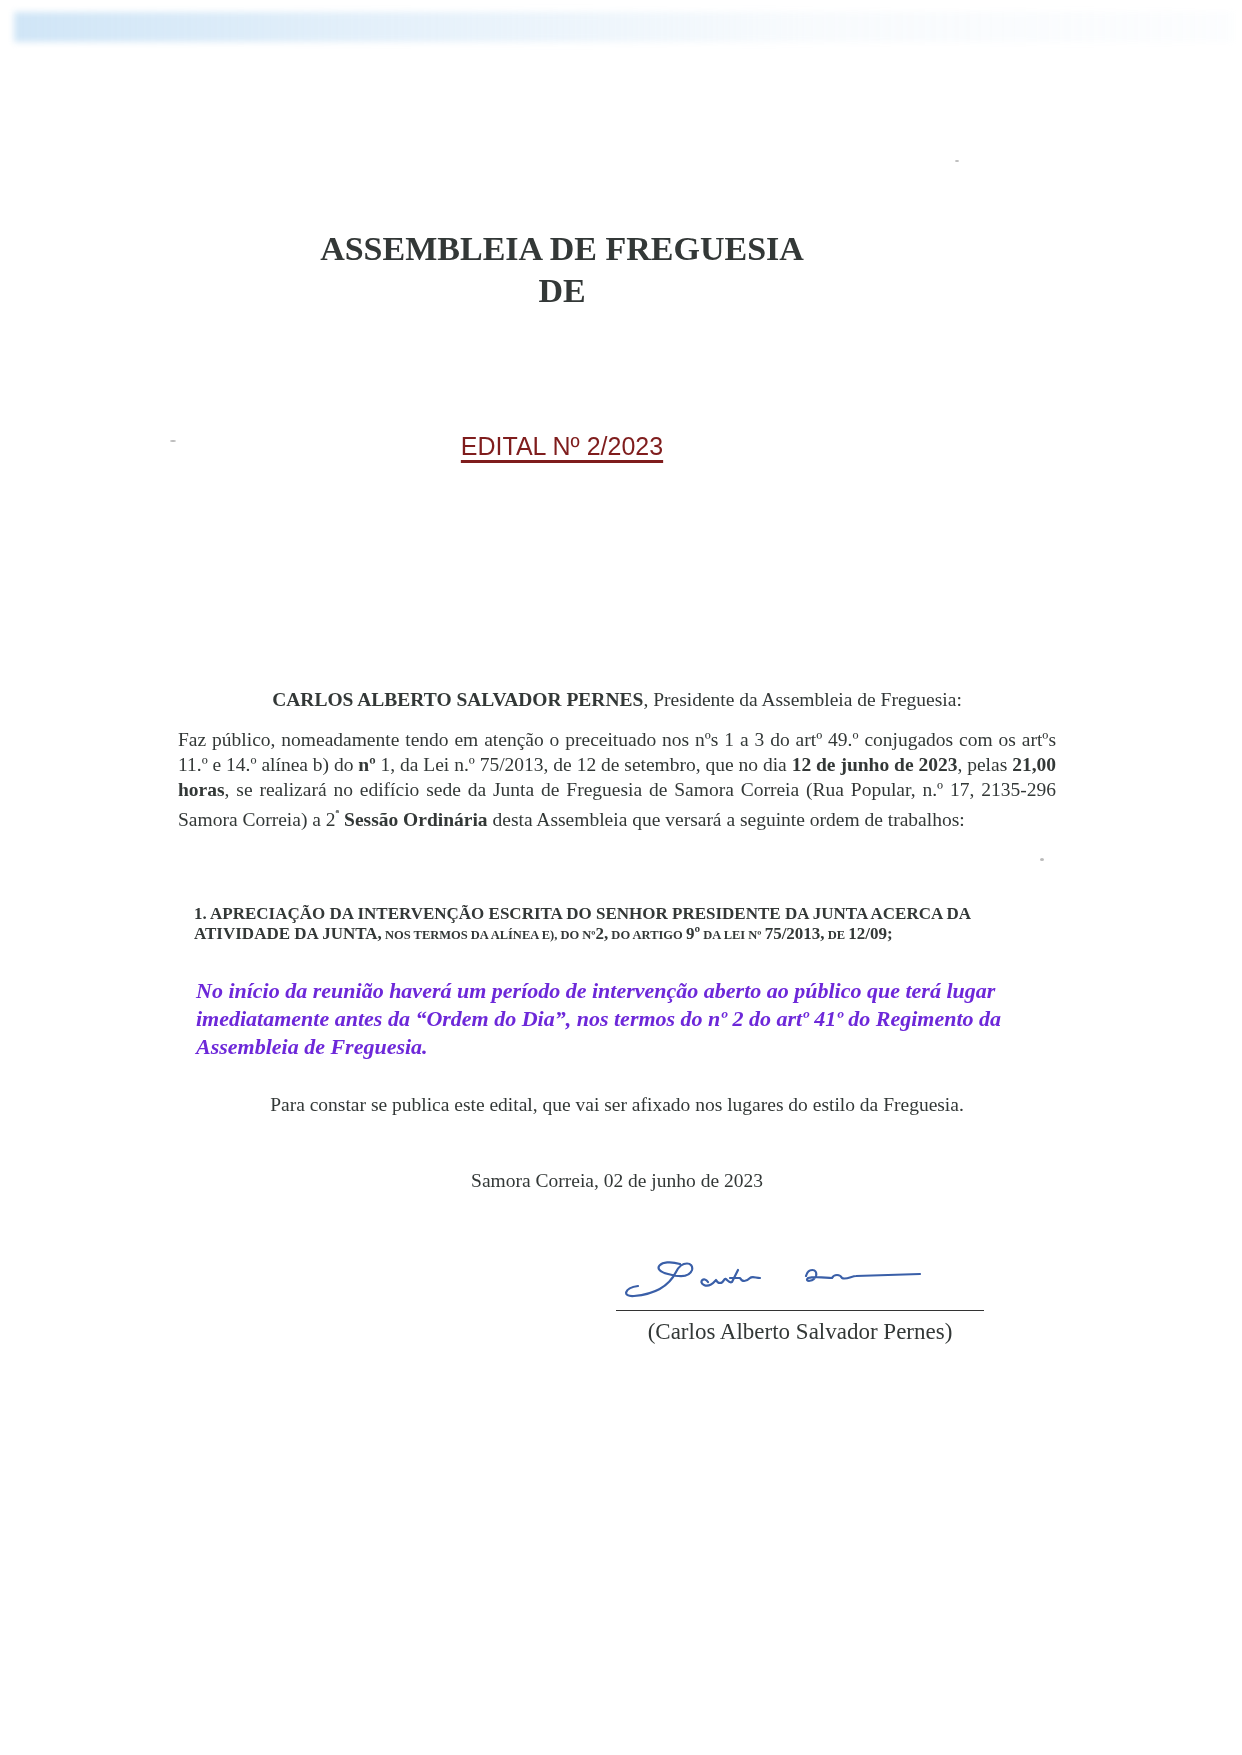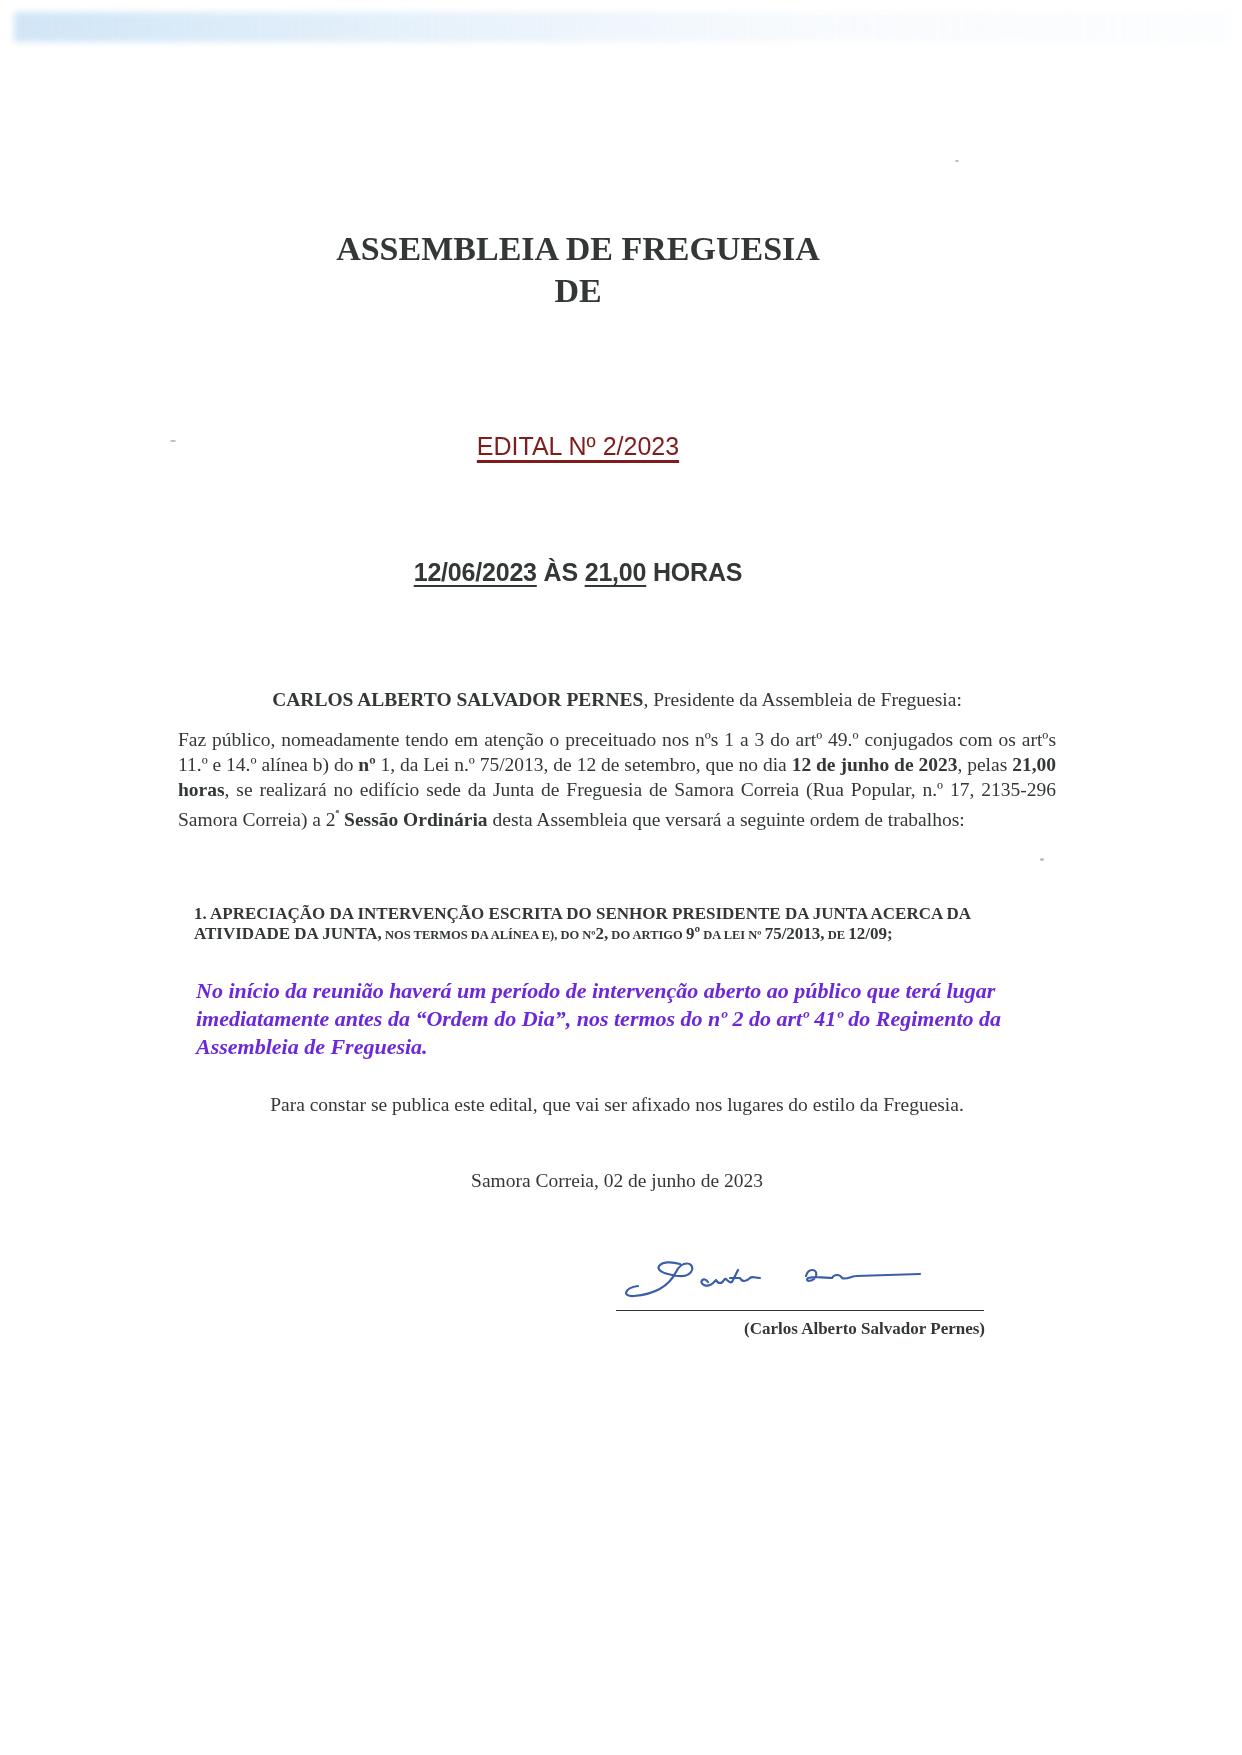--- a/index.html
+++ b/index.html
@@ -12,21 +12,21 @@
       color: #2f3333;
       font-family: "Liberation Serif", serif;
     }
     .scan-band {
       position: absolute;
       left: 14px; top: 12px;
       width: 1220px; height: 30px;
       background: linear-gradient(90deg, rgba(200,225,245,0.85) 0%, rgba(215,233,248,0.6) 35%, rgba(235,243,250,0.35) 65%, rgba(240,246,252,0.2) 100%);
       filter: blur(3px);
     }
-    .center { text-align: center; position: absolute; left: 16px; width: 1124px; }
+    .center { text-align: center; position: absolute; left: 0; width: 1124px; }
     .title {
       top: 228px;
       font-family: "Liberation Serif", serif;
       font-weight: bold;
       font-size: 34px;
       line-height: 42px;
       color: #333837;
     }
     .edital {
       top: 432px;
@@ -94,47 +94,41 @@
       font-size: 20px;
       line-height: 26px;
     }
     .sig-svg { display: block; margin: 4px auto 0; }
     .sig-line {
       width: 368px;
       height: 1px;
       background: #333;
       margin: 2px auto 8px;
     }
-    .sig-name { font-weight: bold; font-size: 17px; text-align: right; }
+    .sig-name { font-weight: normal; font-size: 23px; }
     .speck { position: absolute; background: #bbb; border-radius: 50%; }
   </style>
 </head>
 <body>
 
 <div class="scan-band"></div>
 <div class="speck" style="left:955px;top:160px;width:4px;height:2px;"></div>
 <div class="speck" style="left:170px;top:440px;width:6px;height:2px;"></div>
 <div class="speck" style="left:1040px;top:858px;width:4px;height:3px;"></div>
 
 <div class="center title">
   <div>ASSEMBLEIA DE FREGUESIA</div>
   <div>DE</div>
 </div>
 
 <div class="center edital">
   <span>EDITAL Nº 2/2023</span>
 </div>
 
 <div class="center sessao">
-  <div>
-    <u>12/06/2023</u>
-    <span>ÀS</span>
-    <u>21,00</u>
-    <span>HORAS</span>
-  </div>
 </div>
 
 <div class="body-block intro"><b>CARLOS ALBERTO SALVADOR PERNES</b><span>, Presidente da Assembleia de Freguesia:</span></div>
 
 <div class="body-block faz"><span>Faz público, nomeadamente tendo em atenção o preceituado nos nºs 1 a 3 do artº 49.º conjugados com os artºs 11.º e 14.º alínea b) do </span><b>nº</b><span> 1, da Lei n.º 75/2013, de 12 de setembro, que no dia </span><b>12 de junho de 2023</b><span>, pelas </span><b>21,00 horas</b><span>, se realizará no edifício sede da Junta de Freguesia de Samora Correia (Rua Popular, n.º 17, 2135-296 Samora Correia) a 2</span><sup style="font-weight:bold;font-size:12px;">ª</sup><b> Sessão Ordinária</b><span> desta Assembleia que versará a seguinte ordem de trabalhos:</span></div>
 
 <div class="item"><span>1. APRECIAÇÃO DA INTERVENÇÃO ESCRITA DO SENHOR PRESIDENTE DA JUNTA ACERCA DA ATIVIDADE DA JUNTA,</span><span class="sc"> NOS TERMOS DA ALÍNEA E), DO Nº</span><span>2,</span><span class="sc"> DO ARTIGO </span><span>9º</span><span class="sc"> DA LEI Nº </span><span>75/2013,</span><span class="sc"> DE </span><span>12/09;</span></div>
 
 <div class="italic-note">No início da reunião haverá um período de intervenção aberto ao público que terá lugar imediatamente antes da “Ordem do Dia”, nos termos do nº 2 do artº 41º do Regimento da Assembleia de Freguesia.</div>
 

